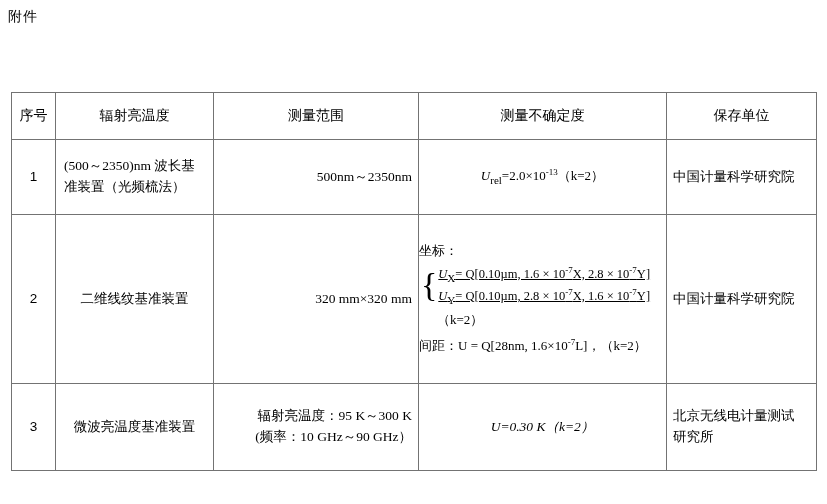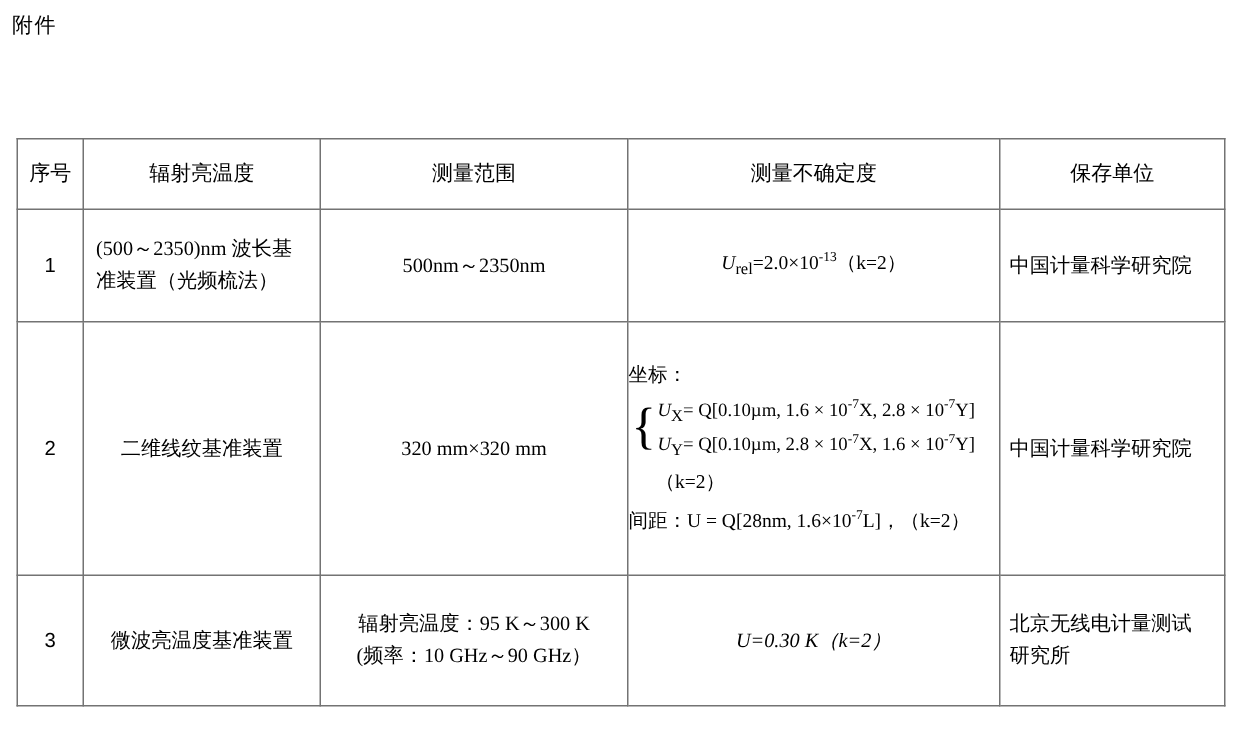--- a/index.html
+++ b/index.html
@@ -62,21 +62,21 @@
     height: 38px;
   }
   .col-idx { width: 44px; }
   .col-name { width: 158px; }
   .col-range { width: 205px; }
   .col-unc { width: 248px; }
   .col-keeper { width: 150px; }
 
   td.c-idx { text-align: center; font-family: "Liberation Sans", sans-serif; }
   td.c-name { text-align: center; }
-  td.c-range { text-align: center; }
+  td.c-range { text-align: right; }
   td.c-unc { text-align: center; }
   td.c-keeper { }
 
   td.c-name.leftish { text-align: left; padding-left: 8px; }
   td.c-unc.leftish { text-align: left; padding-left: 0; }
 
   .row1 td { height: 66px; }
   .row2 td { height: 160px; }
   .row3 td { height: 78px; }
   .italic { font-style: italic; }
@@ -93,20 +93,21 @@
     line-height: 0.9;
     margin-right: 1px;
     font-family: "Liberation Serif", serif;
   }
   .brace-lines {
     display: flex;
     flex-direction: column;
     font-size: 12.5px;
     line-height: 1.5;
     white-space: nowrap;
+    text-decoration: underline;
   }
   .unc-line {
     white-space: nowrap;
     font-size: 13px;
   }
   .unc-indent {
     padding-left: 18px;
   }
   .two-line-cell {
     line-height: 1.9;

